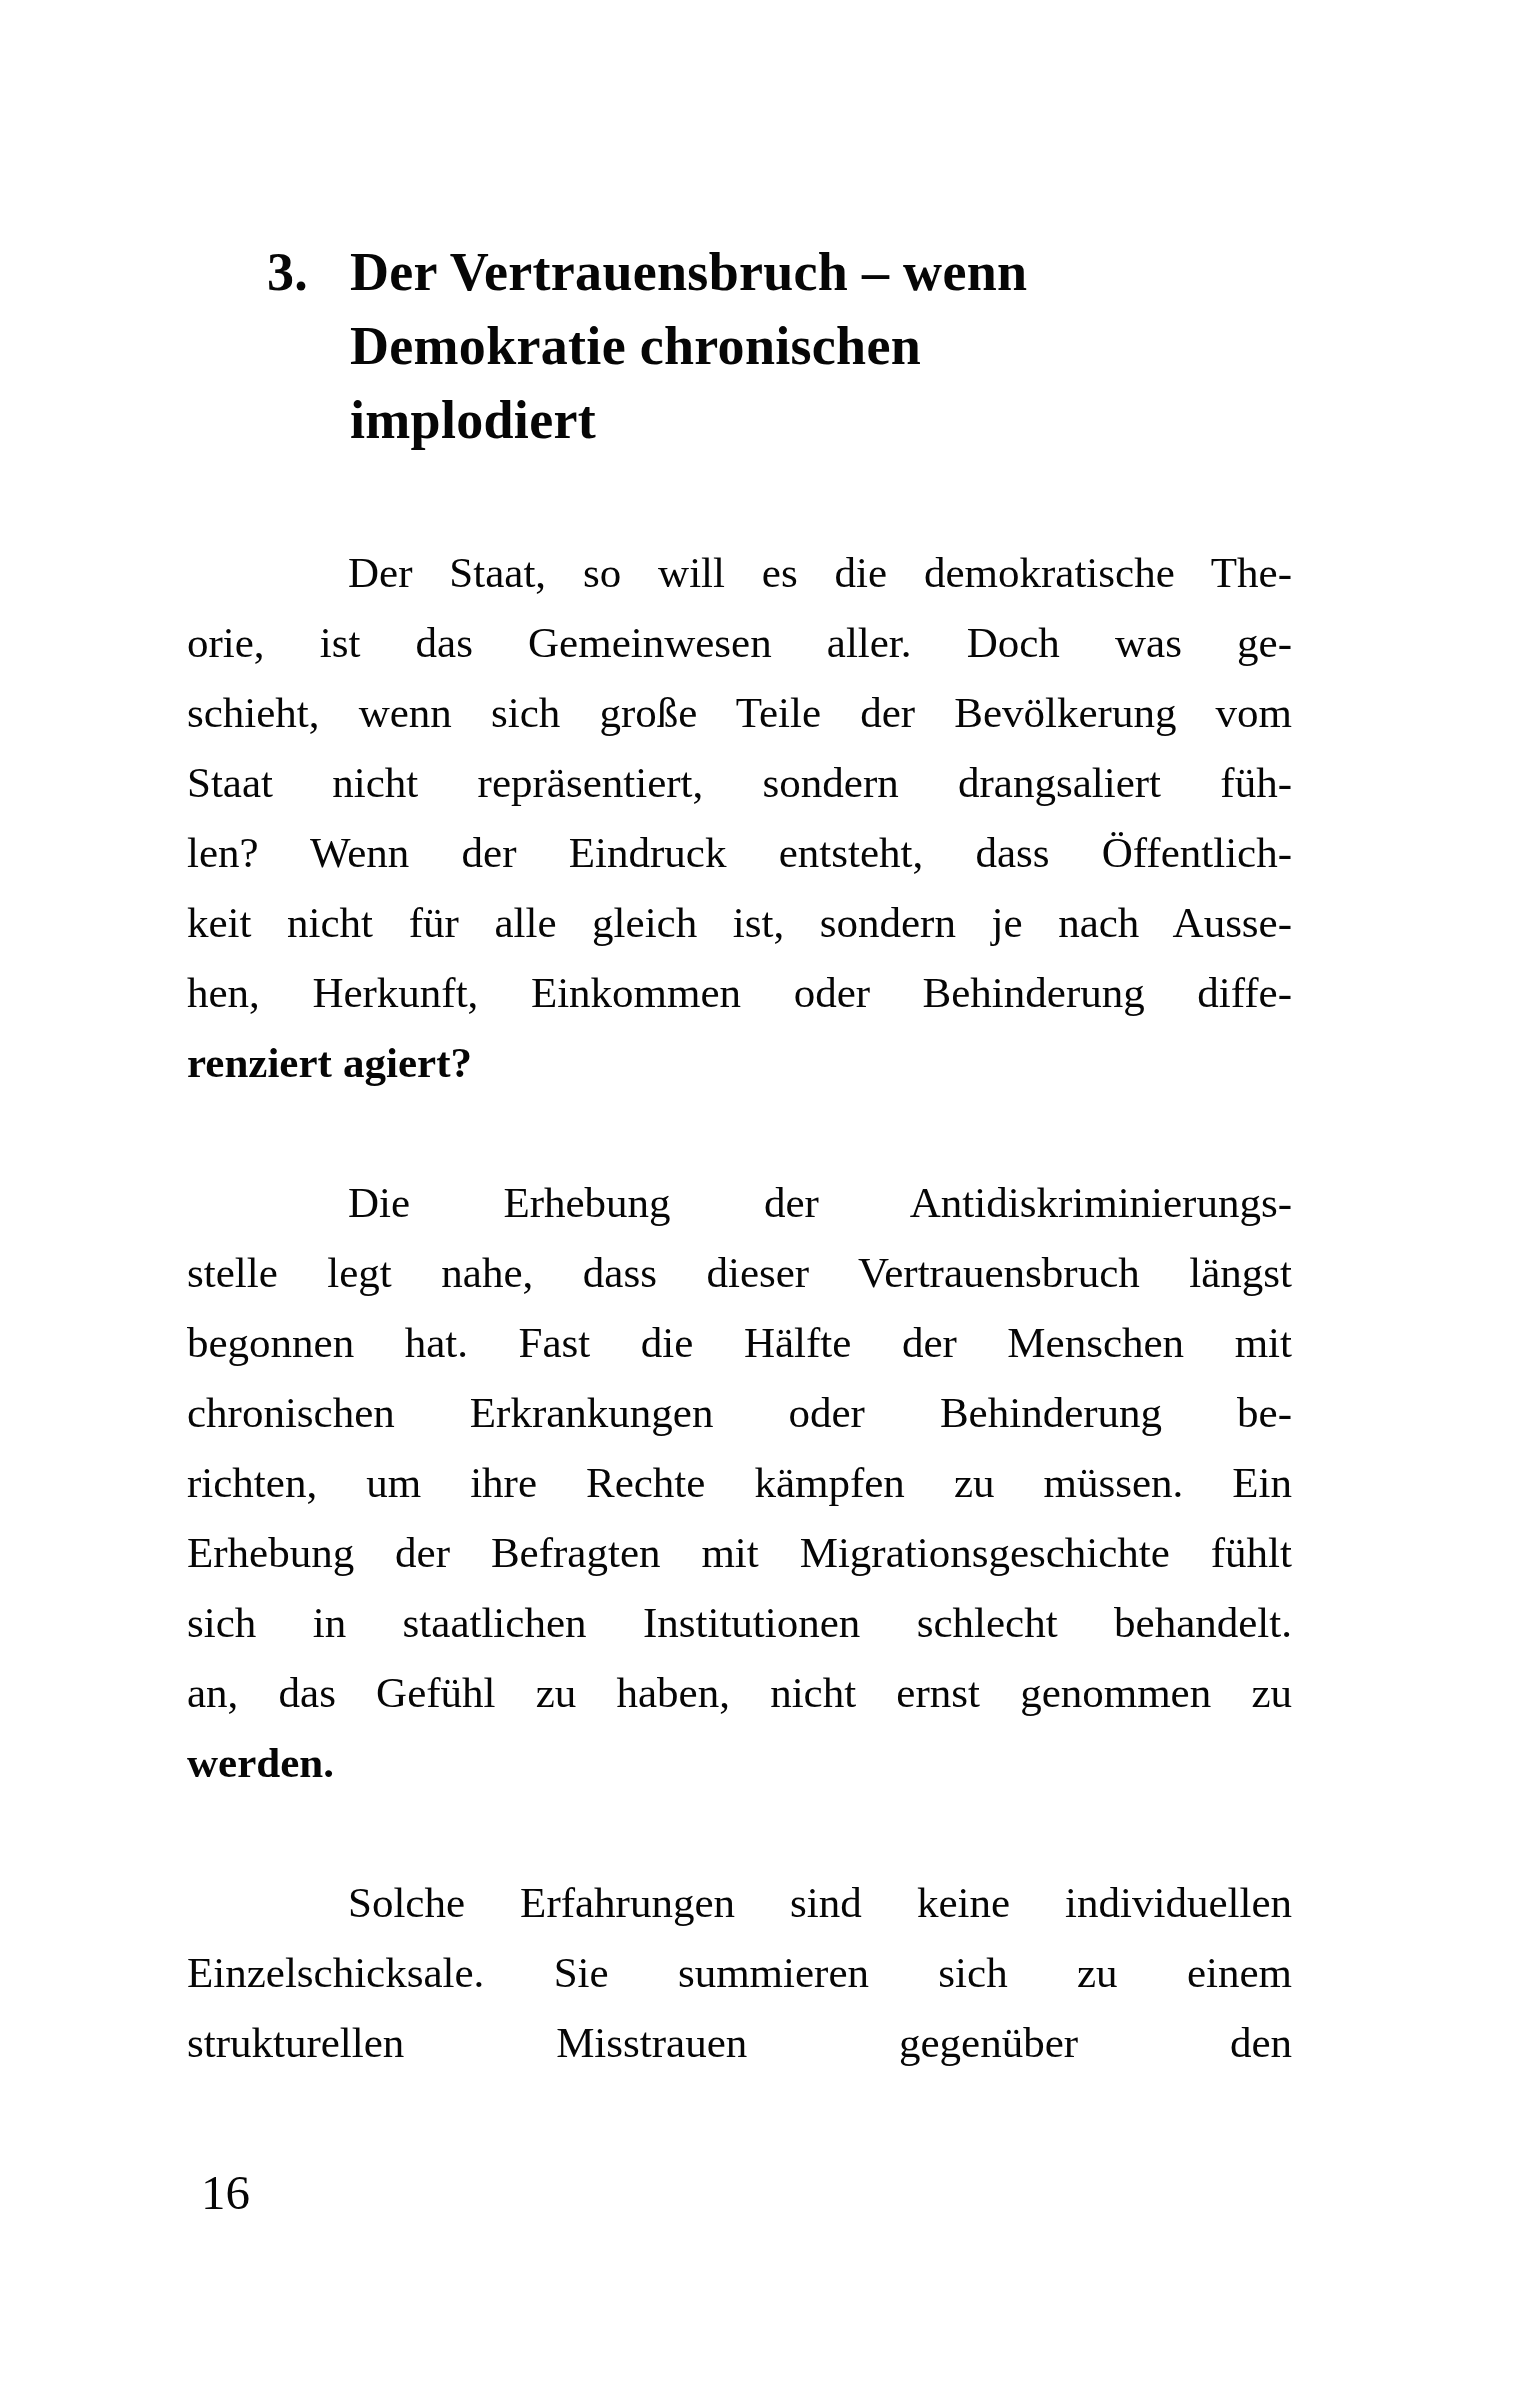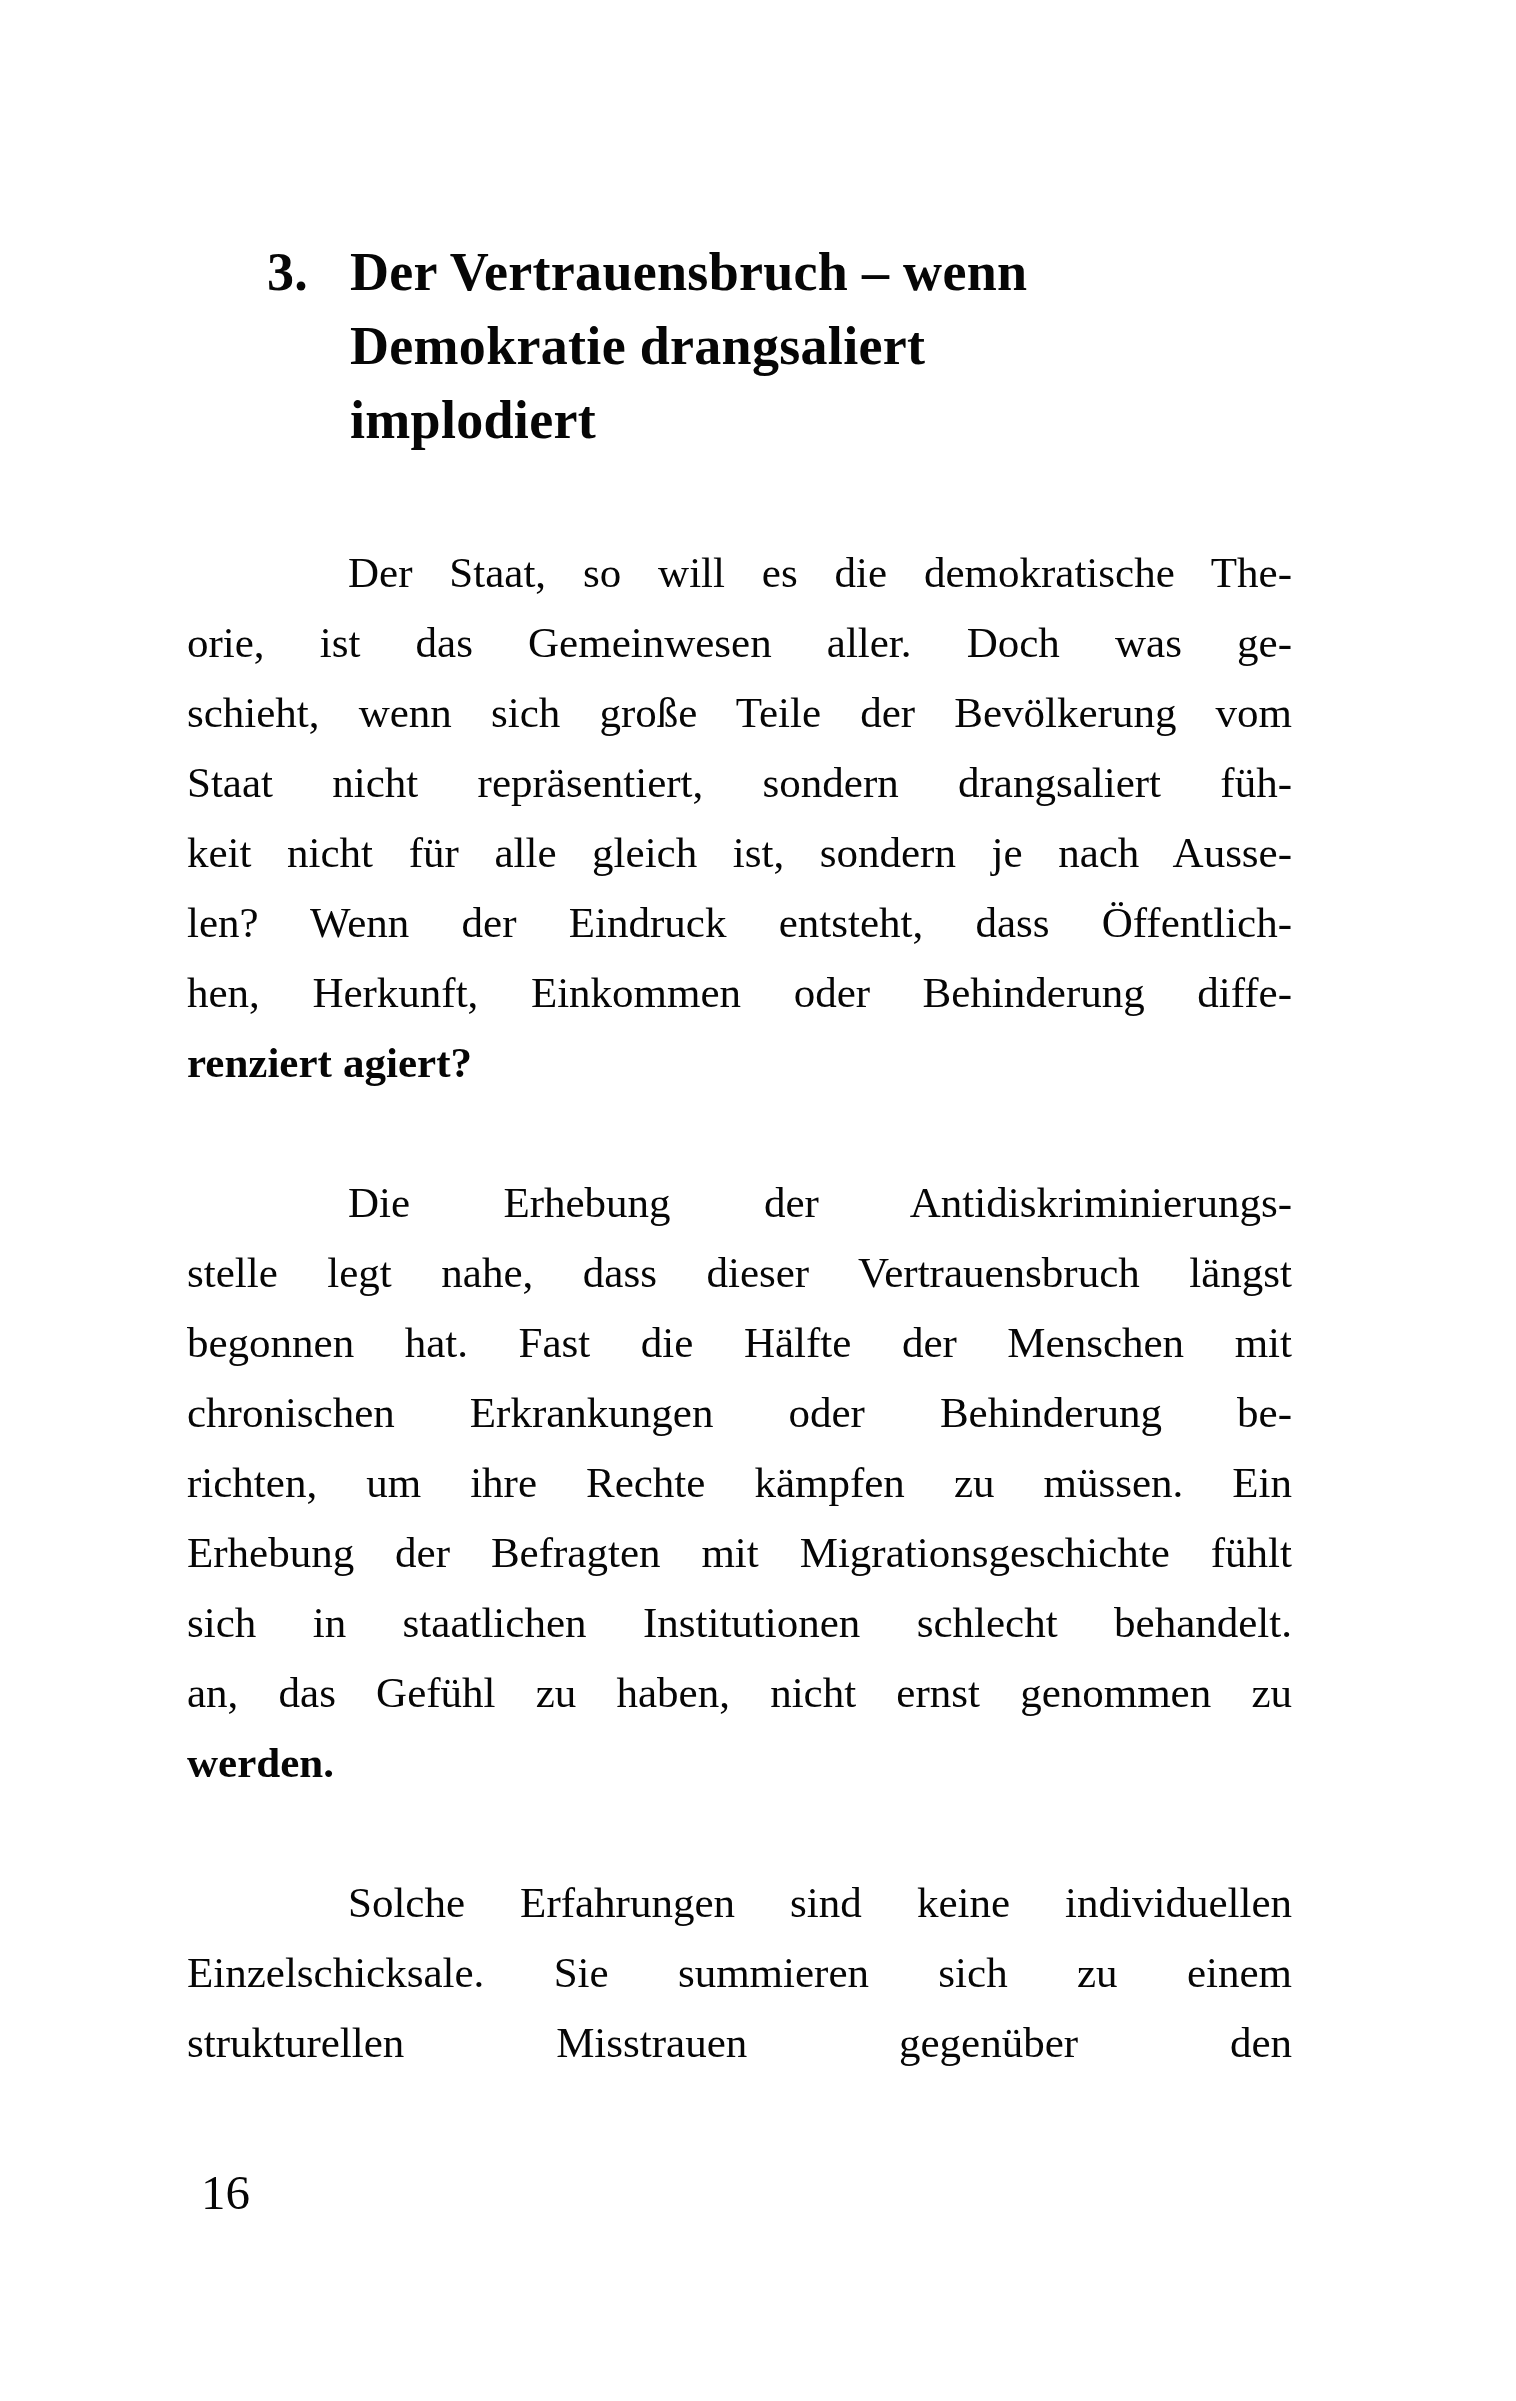--- a/index.html
+++ b/index.html
@@ -62,31 +62,31 @@
   }
 </style>
 </head>
 <body>
 
 <div class="page">
   <main class="content">
 
     <h1 class="heading">
       <span class="h-line"><span class="h-num">3.</span><span class="h-text">Der Vertrauensbruch – wenn</span></span>
-      <span class="h-line h-indent">Demokratie drangsaliert</span>
+      <span class="h-line h-indent">Demokratie chronischen</span>
       <span class="h-line h-indent">implodiert</span>
     </h1>
 
     <section class="paragraph">
       <div class="line first">Der Staat, so will es die demokratische The-</div>
       <div class="line">orie, ist das Gemeinwesen aller. Doch was ge-</div>
       <div class="line">schieht, wenn sich große Teile der Bevölkerung vom</div>
       <div class="line">Staat nicht repräsentiert, sondern drangsaliert füh-</div>
+      <div class="line">len? Wenn der Eindruck entsteht, dass Öffentlich-</div>
       <div class="line">keit nicht für alle gleich ist, sondern je nach Ausse-</div>
-      <div class="line">len? Wenn der Eindruck entsteht, dass Öffentlich-</div>
       <div class="line">hen, Herkunft, Einkommen oder Behinderung diffe-</div>
       <div class="line last">renziert agiert?</div>
     </section>
 
     <section class="paragraph">
       <div class="line first">Die Erhebung der Antidiskriminierungs-</div>
       <div class="line">stelle legt nahe, dass dieser Vertrauensbruch längst</div>
       <div class="line">begonnen hat. Fast die Hälfte der Menschen mit</div>
       <div class="line">chronischen Erkrankungen oder Behinderung be-</div>
       <div class="line">richten, um ihre Rechte kämpfen zu müssen. Ein</div>

